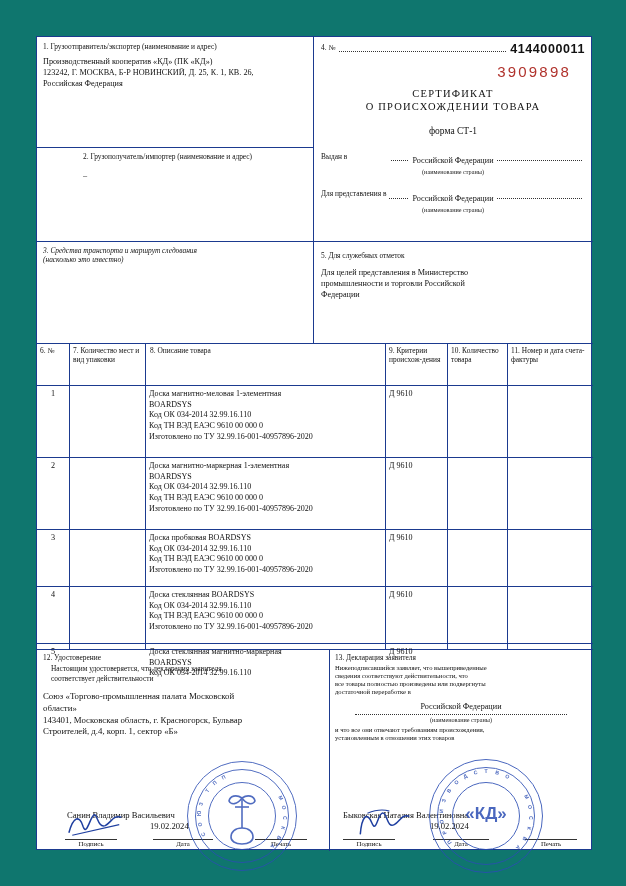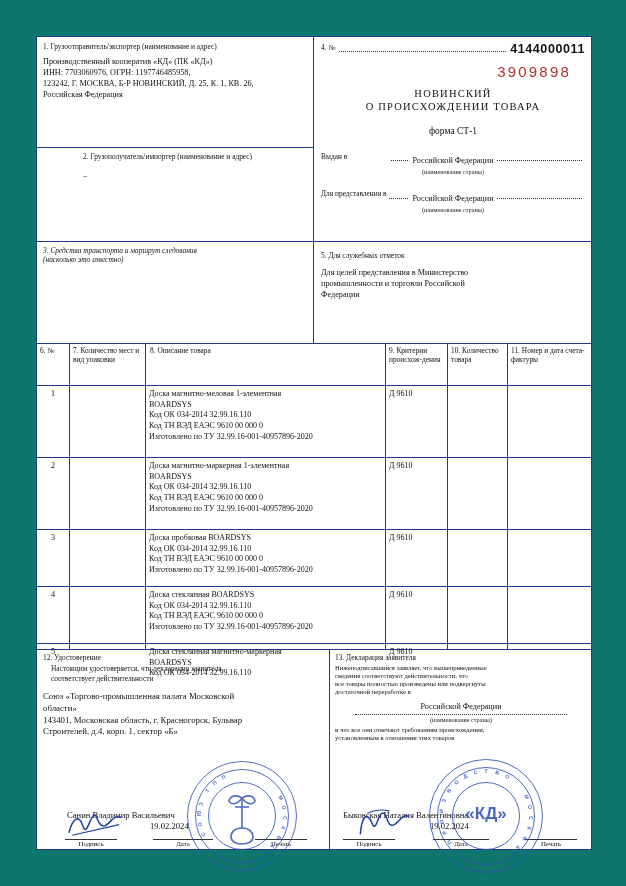--- a/index.html
+++ b/index.html
@@ -184,21 +184,20 @@
     <div class="vline" style="left:32px; top:306px; height:306px;"></div>
     <div class="vline" style="left:108px; top:306px; height:306px;"></div>
     <div class="vline" style="left:348px; top:306px; height:306px;"></div>
     <div class="vline" style="left:410px; top:306px; height:306px;"></div>
     <div class="vline" style="left:470px; top:306px; height:306px;"></div>
 
     <div class="cell" style="left:0; top:0; width:276px; height:110px; padding:5px 6px;">
       <div class="lbl">1. Грузоотправитель/экспортер  (наименование и адрес)</div>
       <div class="val" style="margin-top:6px;">
         <div>Производственный кооператив «КД»  (ПК «КД»)</div>
-        <div>ИНН: 7703060976, ОГРН: 1197746485958,</div>
         <div>123242, Г. МОСКВА, Б-Р НОВИНСКИЙ, Д. 25, К. 1, КВ. 26,</div>
         <div>Российская Федерация</div>
       </div>
     </div>
 
     <div class="cell" style="left:0; top:110px; width:276px; height:94px; padding:5px 6px;margin-left:40px;">
       <div class="lbl">2. Грузополучатель/импортер (наименование и адрес)</div>
       <div class="val" style="margin-top:10px;">–</div>
     </div>
 
@@ -207,21 +206,21 @@
       <div class="lbl">(насколько это известно)</div>
     </div>
 
     <div class="cell" style="left:276px; top:0; width:280px; height:204px; padding:5px 8px;">
       <div style="display:flex; align-items:flex-start;">
         <div class="lbl" style="margin-top:1px;">4. №</div>
         <div class="dots" style="flex:1; margin:0 4px; height:9px;"></div>
         <div class="big-num">4144000011</div>
       </div>
       <div class="red-num" style="text-align:right; margin-top:7px; padding-right:14px;">3909898</div>
-      <div class="title1" style="margin-top:8px;">НОВИНСКИЙ</div>
+      <div class="title1" style="margin-top:8px;">СЕРТИФИКАТ</div>
       <div class="title2" style="margin-top:2px;">О ПРОИСХОЖДЕНИИ ТОВАРА</div>
       <div class="title3" style="margin-top:14px;">форма СТ-1</div>
 
       <div style="margin-top:16px; display:flex; align-items:center;gap:41px;">
         <div class="lbl">Выдан в</div>
         <div class="dots" style="flex:1; margin:0 3px; height:8px;"></div>
       </div>
       <div style="position:relative; margin-top:-12px; text-align:center;">
         <span class="val" style="background:#fff; padding:0 3px;">Российской Федерации</span>
       </div>

